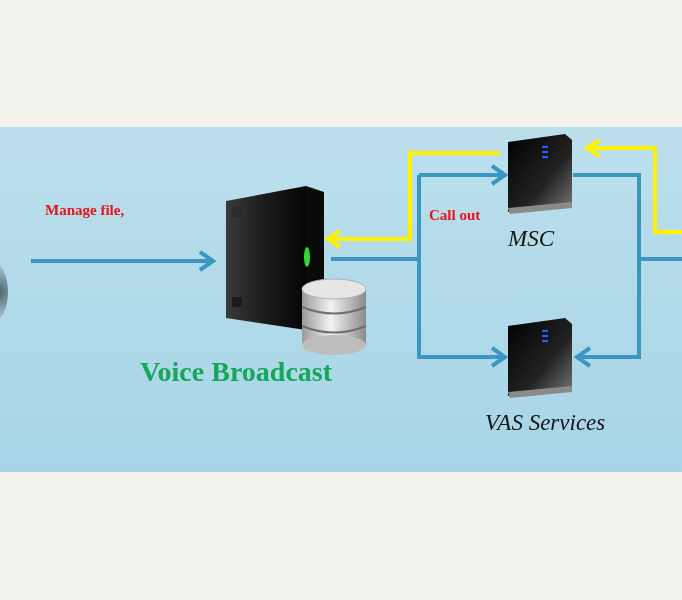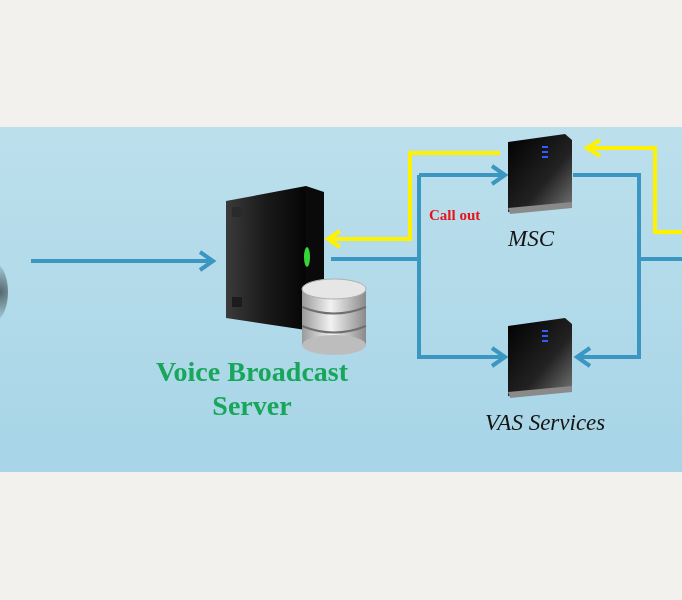--- a/index.html
+++ b/index.html
@@ -91,22 +91,22 @@
   <g>
     <polygon points="508,326 565,318 572,324 572,390 508,396" fill="url(#srv)"></polygon>
     <polygon points="508,392 572,386 572,392 510,398" fill="#8a8a8a"></polygon>
     <rect x="542" y="330" width="6" height="2" fill="#2f5dff"></rect>
     <rect x="542" y="335" width="6" height="2" fill="#2f5dff"></rect>
     <rect x="542" y="340" width="6" height="2" fill="#2f5dff"></rect>
   </g>
 </svg>
 
 <div class="lbl red" style="left:45px;top:200px;">
+  <div>Manage file,</div>
 </div>
 <div class="lbl red" style="left:429px;top:205px;">Call out</div>
 
-<div class="lbl green" style="left:132px;top:355px;width:240px;">
+<div class="lbl green" style="left:116px;top:355px;width:240px;">
   <div>Voice Broadcast</div>
-  <div>Server</div>
 </div>
 
 <div class="lbl black" style="left:508px;top:226px;">MSC</div>
 <div class="lbl black" style="left:485px;top:410px;">VAS Services</div>
 
 </body></html>

